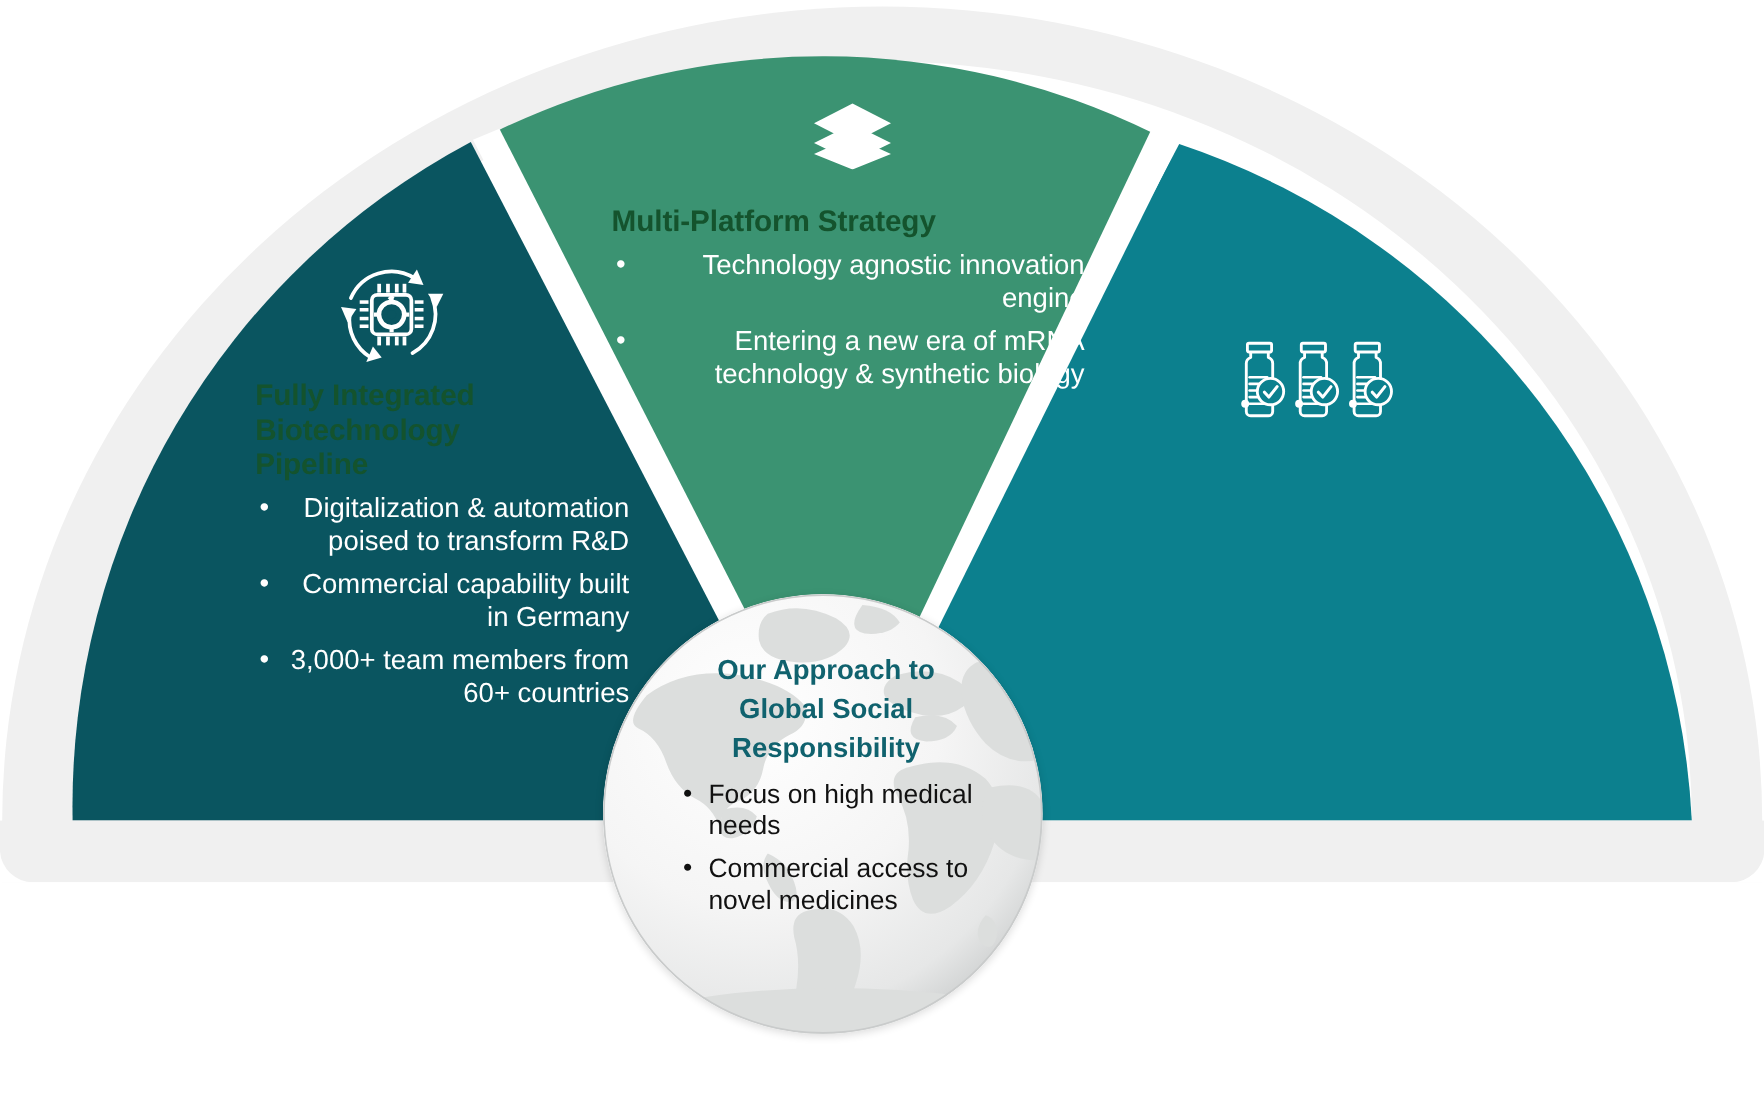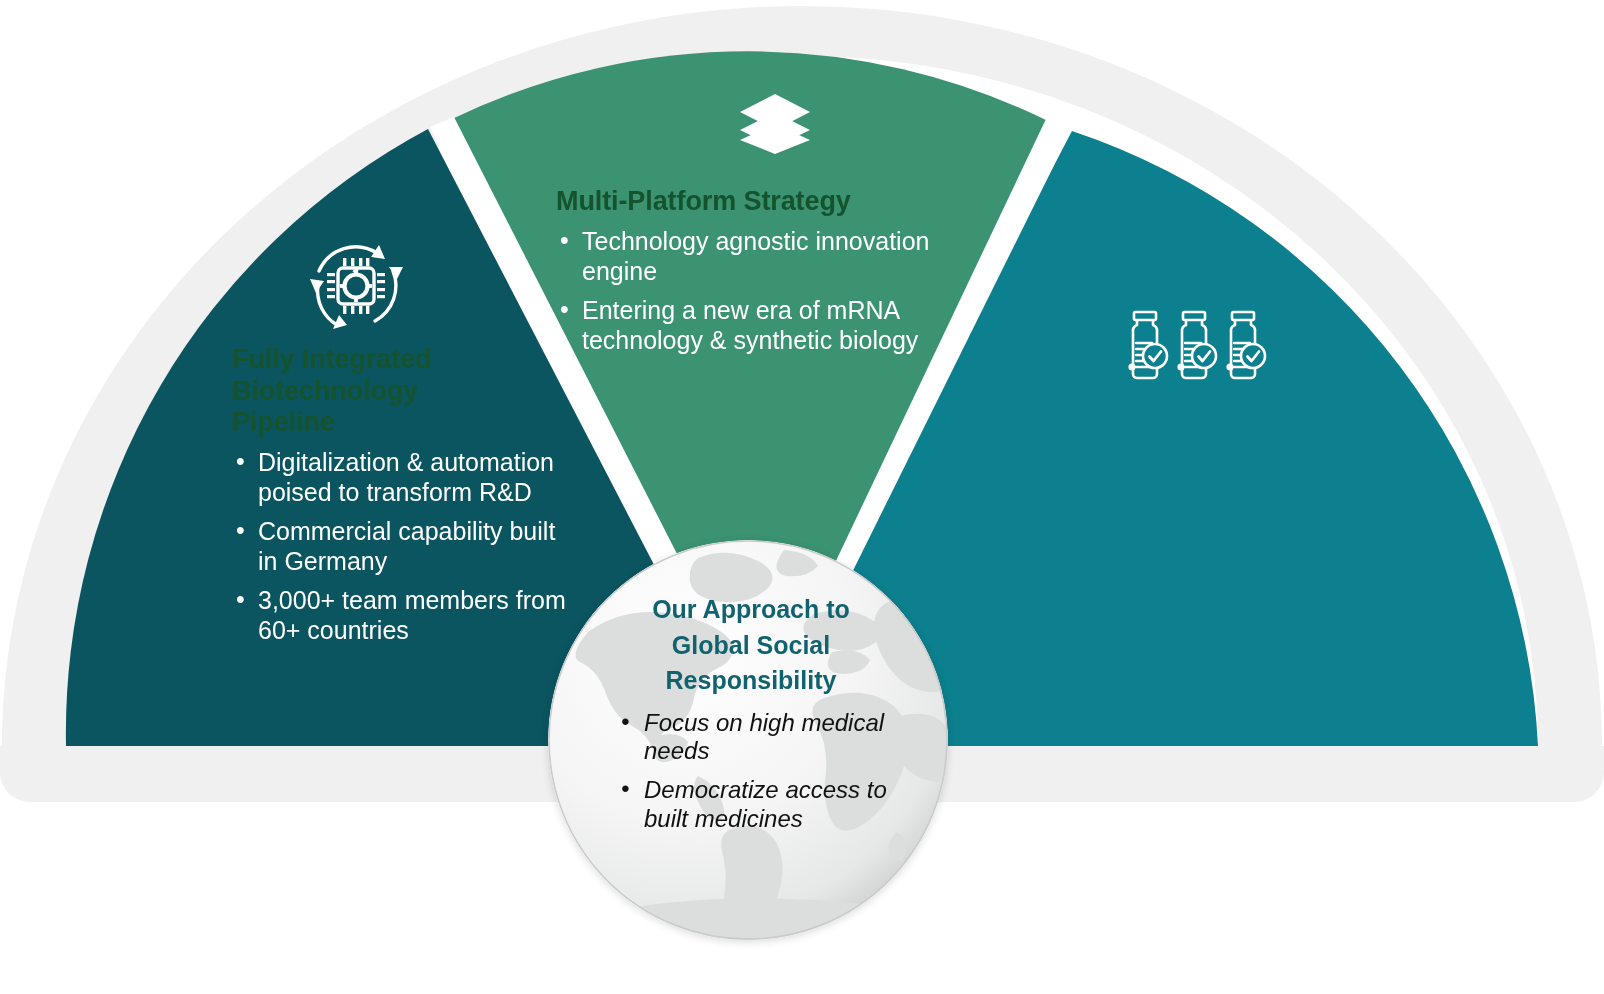--- a/index.html
+++ b/index.html
@@ -45,20 +45,21 @@
     padding: 0;
     list-style: none;
   }
   .panel li {
     position: relative;
     color: #ffffff;
     font-size: 25px;
     line-height: 1.2;
     margin-bottom: 9px;
     padding-left: 26px;
+    text-align: right;
   }
   .panel li::before {
     content: "\2022";
     position: absolute;
     left: 4px;
     top: -1px;
     font-size: 25px;
     line-height: 1.2;
   }
 
@@ -124,21 +125,20 @@
     list-style: none;
     text-align: left;
   }
   #globe-text li {
     position: relative;
     color: #111111;
     font-size: 24px;
     line-height: 1.2;
     margin-bottom: 10px;
     padding-left: 26px;
-    font-style: italic;
   }
   #globe-text li::before {
     content: "\2022";
     position: absolute;
     left: 3px;
     top: -1px;
     font-size: 24px;
   }
 
   
@@ -382,17 +382,17 @@
   </div>
 
   <div id="globe-text">
     <h3>
       <span>Our Approach to</span><br>
       <span>Global Social</span><br>
       <span>Responsibility</span>
     </h3>
     <ul>
       <li>Focus on high medical needs</li>
-      <li>Democratize access to built medicines</li>
+      <li>Commercial access to novel medicines</li>
     </ul>
   </div>
 
 </div>
 
 </body></html>

